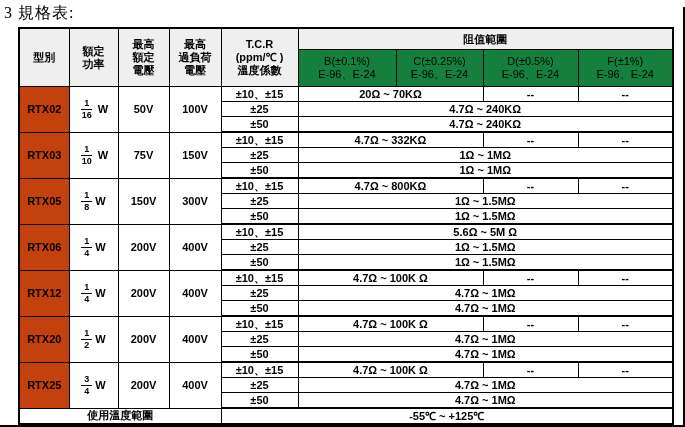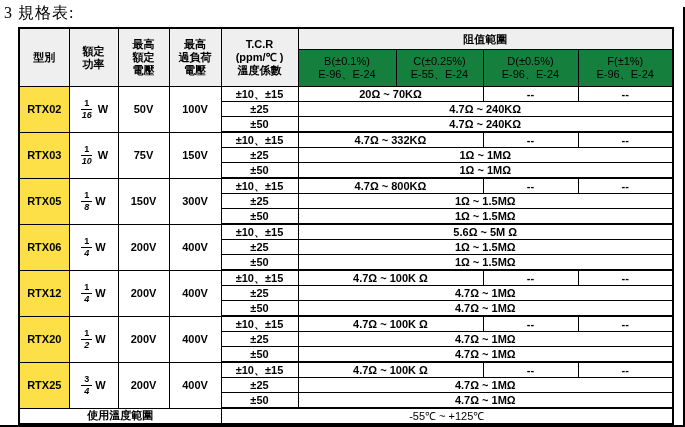--- a/index.html
+++ b/index.html
@@ -21,30 +21,30 @@
   }
   table.spec td,table.spec th{
     border:1px solid #000;text-align:center;vertical-align:middle;
     padding:0 1px;overflow:hidden;white-space:pre-line;
   }
   table.spec{border:2px solid #000;}
   th.hd{background:#efefef;font-weight:bold;height:20px;}
   th.hd-tall{background:#efefef;font-weight:bold;}
   th.subhead{background:#15803d;font-weight:normal;height:36px;border-bottom-width:2px;}
   th.group{background:#efefef;font-weight:bold;height:20px;}
-  td.model{background:#fde047;font-weight:bold;}
+  td.model{background:#c2410c;font-weight:bold;}
   td.rowspan-cell{border-bottom-width:2px;}
   tr.datarow td{height:14px;font-weight:bold;}
   tr.lastrow td{border-bottom-width:2px;margin-top:45px;}
   td.footer-label{font-weight:bold;height:14px;border-bottom-width:2px;margin-top:9px;}
-  td.footer-value{font-weight:normal;height:14px;border-bottom-width:2px;}
+  td.footer-value{font-weight:bold;height:14px;border-bottom-width:2px;}
   .power{display:flex;align-items:center;justify-content:center;gap:3px;font-weight:bold;}
   .frac{display:inline-flex;flex-direction:column;align-items:center;font-size:9px;line-height:11px;}
   .frac .num{display:block;border-bottom:1px solid #000;padding:0 3px;}
-  .frac .den{display:block;padding:0 3px;font-style:italic;}
+  .frac .den{display:block;padding:0 3px;}
 </style>
 </head>
 <body>
 
 <div class="page-title">3  規格表:</div>
 
 <table class="spec" id="spec-table">
   <colgroup>
     <col style="width:50px">
       <col style="width:49px">
@@ -69,21 +69,21 @@
 電壓</th>
         <th class="hd hd-tall" rowspan="2">T.C.R
 (ppm/℃ )
 溫度係數</th>
         <th class="group" colspan="4">阻值範圍</th>
       </tr>
       <tr>
         <th class="subhead">B(±0.1%)
 E-96、E-24</th>
         <th class="subhead">C(±0.25%)
-E-55、E-24</th>
+E-96、E-24</th>
         <th class="subhead">D(±0.5%)
 E-96、E-24</th>
         <th class="subhead">F(±1%)
 E-96、E-24</th>
       </tr>
     </thead>
   <tbody id="spec-tbody">
       <tr class="datarow">
         <td class="model rowspan-cell" rowspan="3">RTX02</td>
         <td class="rowspan-cell" rowspan="3"><div class="power"><span class="frac"><span class="num">1</span><span class="den">16</span></span><span>W</span></div></td>

